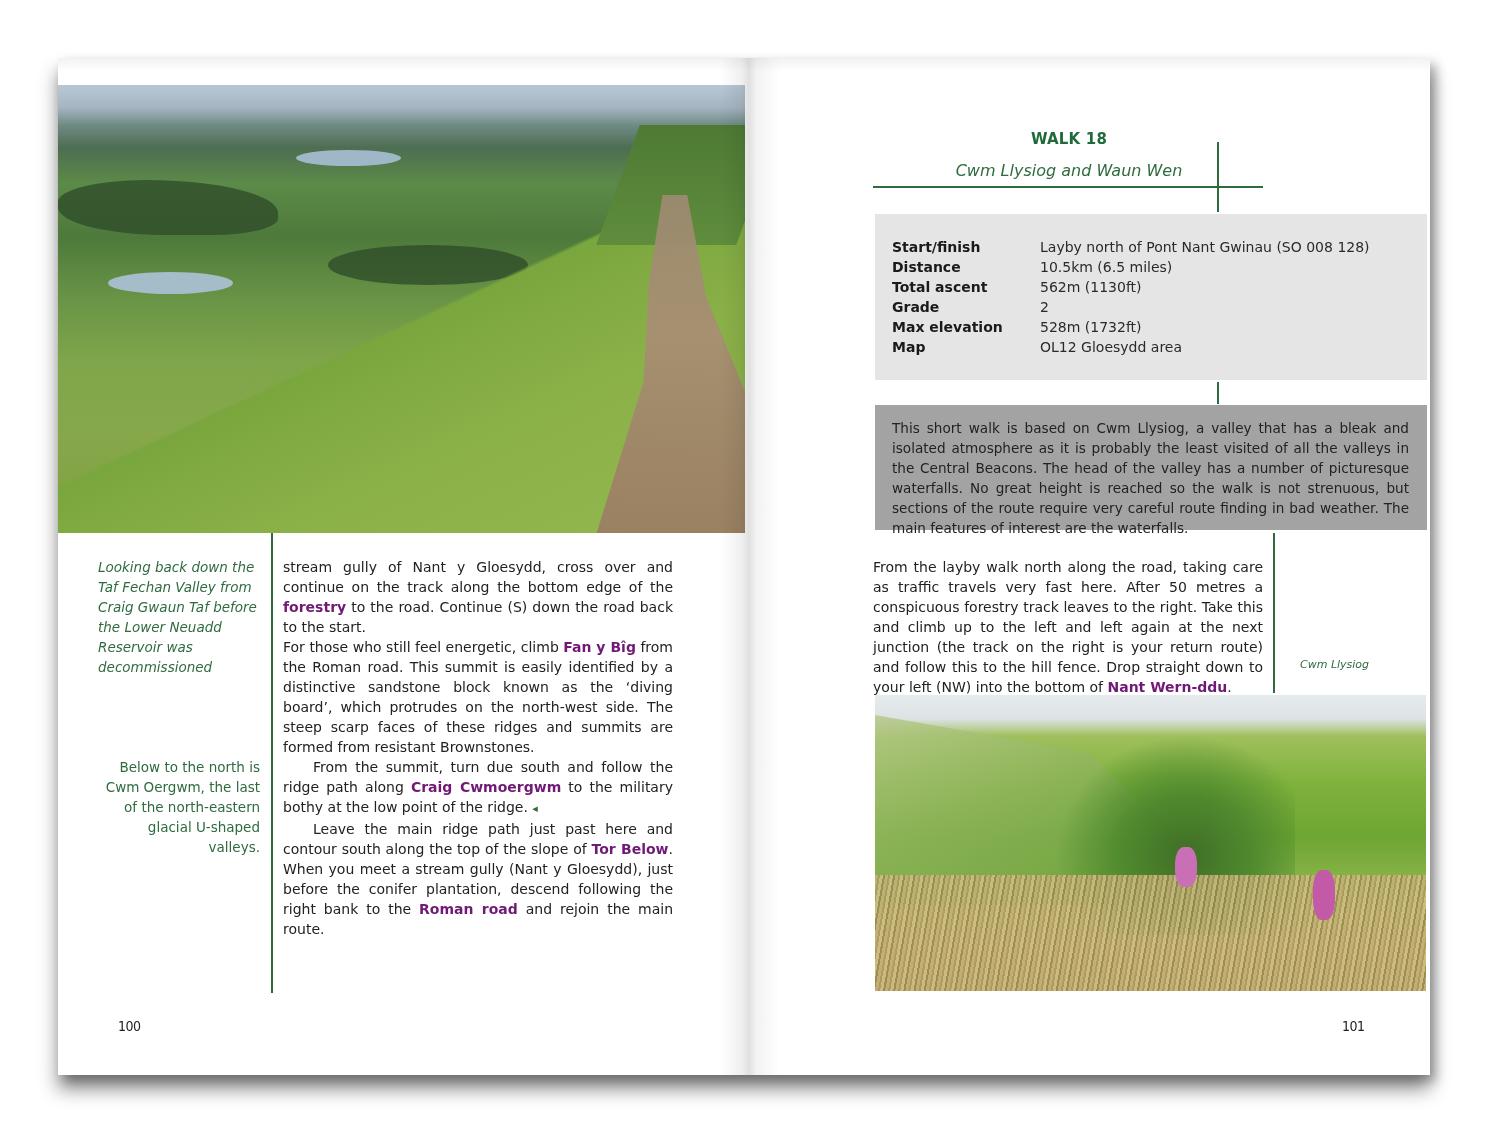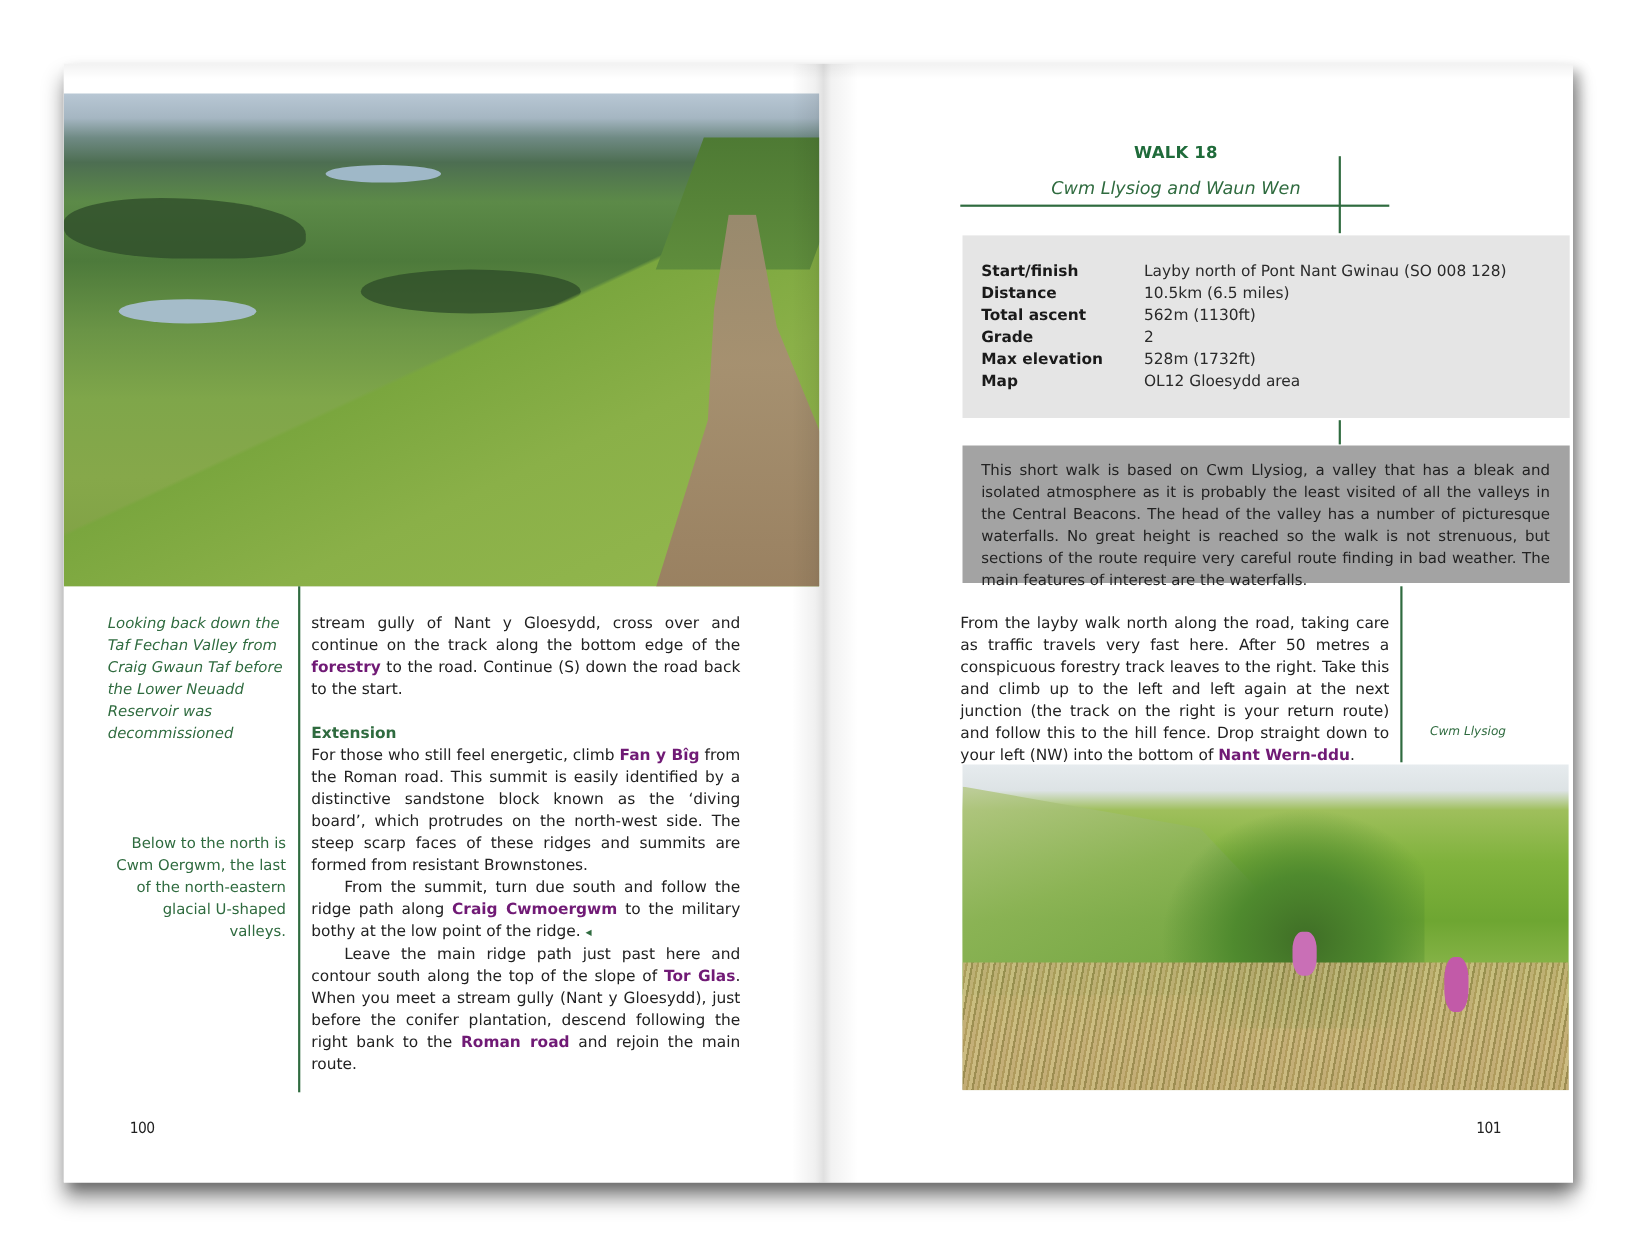--- a/index.html
+++ b/index.html
@@ -146,24 +146,23 @@
       <div class="path"></div>
     </div>
 
     <div class="caption-left-1">Looking back down the Taf Fechan Valley from Craig Gwaun Taf before the Lower Neuadd Reservoir was decommissioned</div>
     <div class="caption-left-2">Below to the north is Cwm Oergwm, the last of the north-eastern glacial U-shaped valleys.</div>
 
     <div class="vrule" style="left:213px; top:475px; height:460px;"></div>
 
     <div class="body-col" style="left:225px; top:499px; width:390px;">
       <p><span>stream gully of Nant y Gloesydd, cross over and continue on the track along the bottom edge of the </span><b>forestry</b><span> to the road. Continue (S) down the road back to the start.</span></p>
-      <p class="section-head">Extension</p>
       <p><span>For those who still feel energetic, climb </span><b>Fan y Bîg</b><span> from the Roman road. This summit is easily identified by a distinctive sandstone block known as the ‘diving board’, which protrudes on the north-west side. The steep scarp faces of these ridges and summits are formed from resistant Brownstones.</span></p>
       <p class="indent"><span>From the summit, turn due south and follow the ridge path along </span><b>Craig Cwmoergwm</b><span> to the military bothy at the low point of the ridge. </span><span class="arrow-marker">◂</span></p>
-      <p class="indent"><span>Leave the main ridge path just past here and contour south along the top of the slope of </span><b>Tor Glas</b><span>. When you meet a stream gully (Nant y Gloesydd), just before the conifer plantation, descend following the right bank to the </span><b>Roman road</b><span> and rejoin the main route.</span></p>
+      <p class="indent"><span>Leave the main ridge path just past here and contour south along the top of the slope of </span><b>Tor Below</b><span>. When you meet a stream gully (Nant y Gloesydd), just before the conifer plantation, descend following the right bank to the </span><b>Roman road</b><span> and rejoin the main route.</span></p>
     </div>
 
     <div class="page-num" style="left:60px;">100</div>
   </div>
 
   <div class="page page-right">
     <div class="walk-title">WALK 18</div>
     <div class="walk-subtitle">Cwm Llysiog and Waun Wen</div>
     <div class="hrule" style="left:128px; top:128px; width:390px;"></div>
     <div class="vrule" style="left:472px; top:84px; height:70px;"></div>

